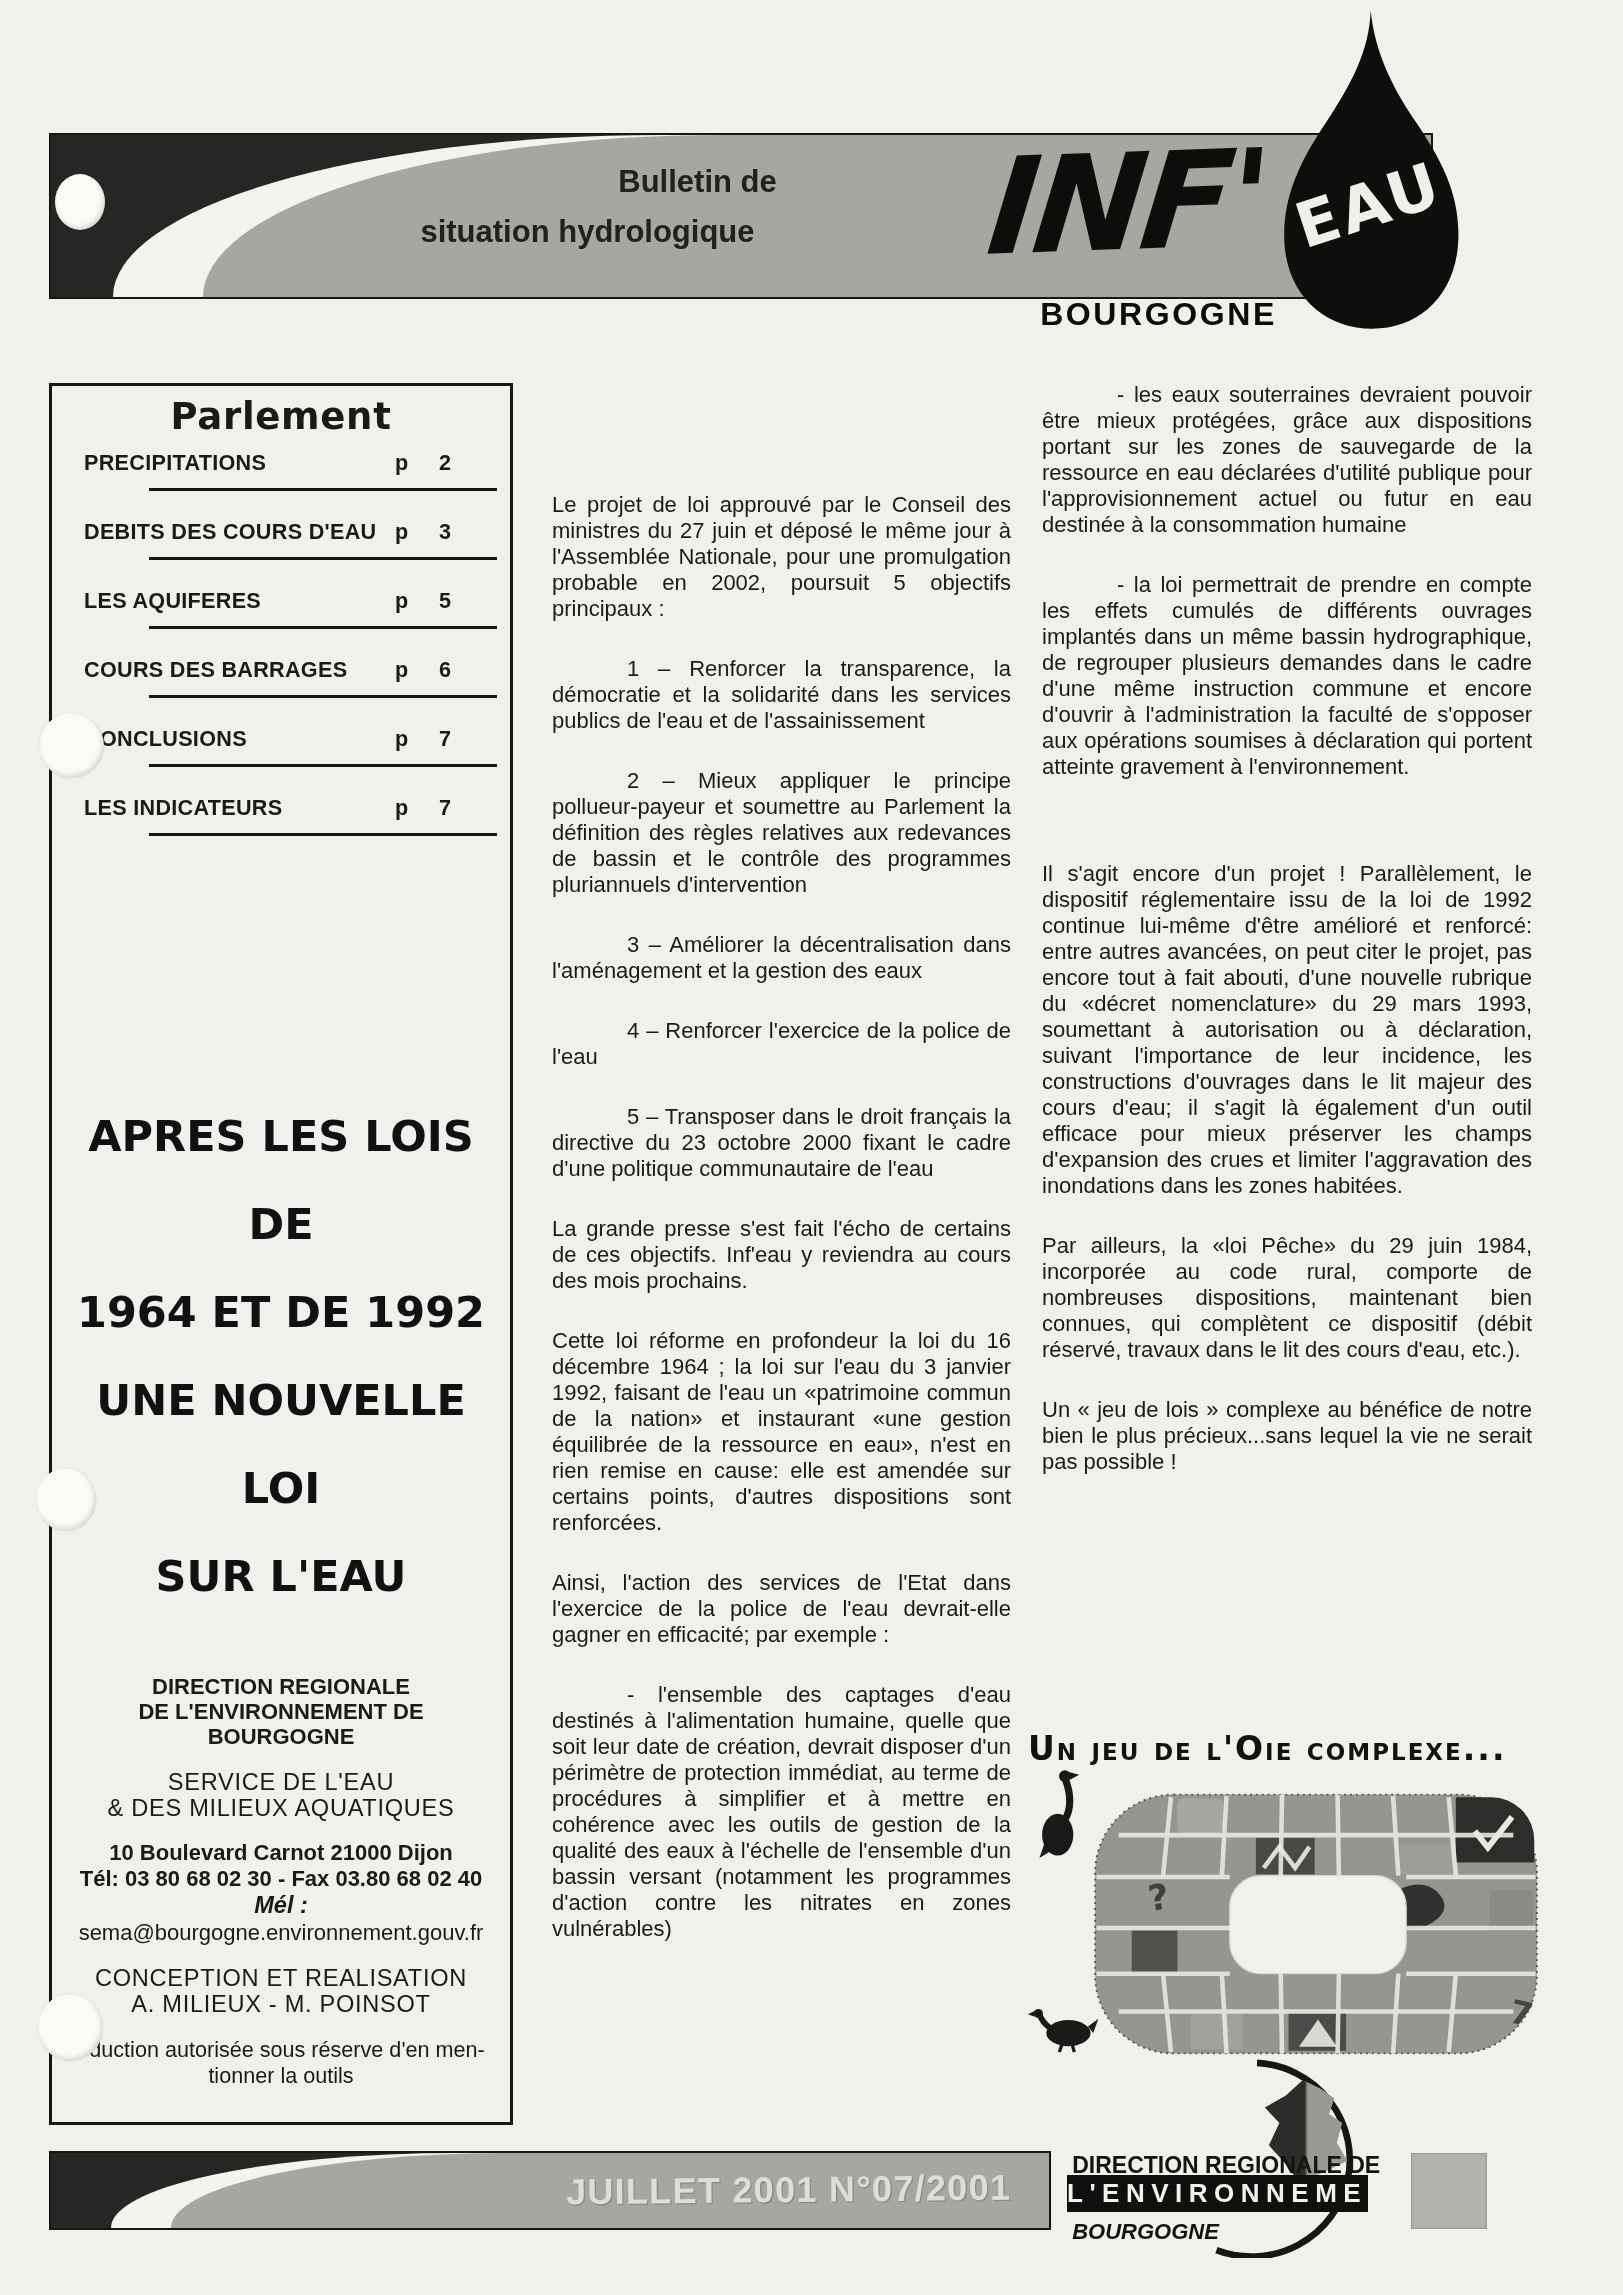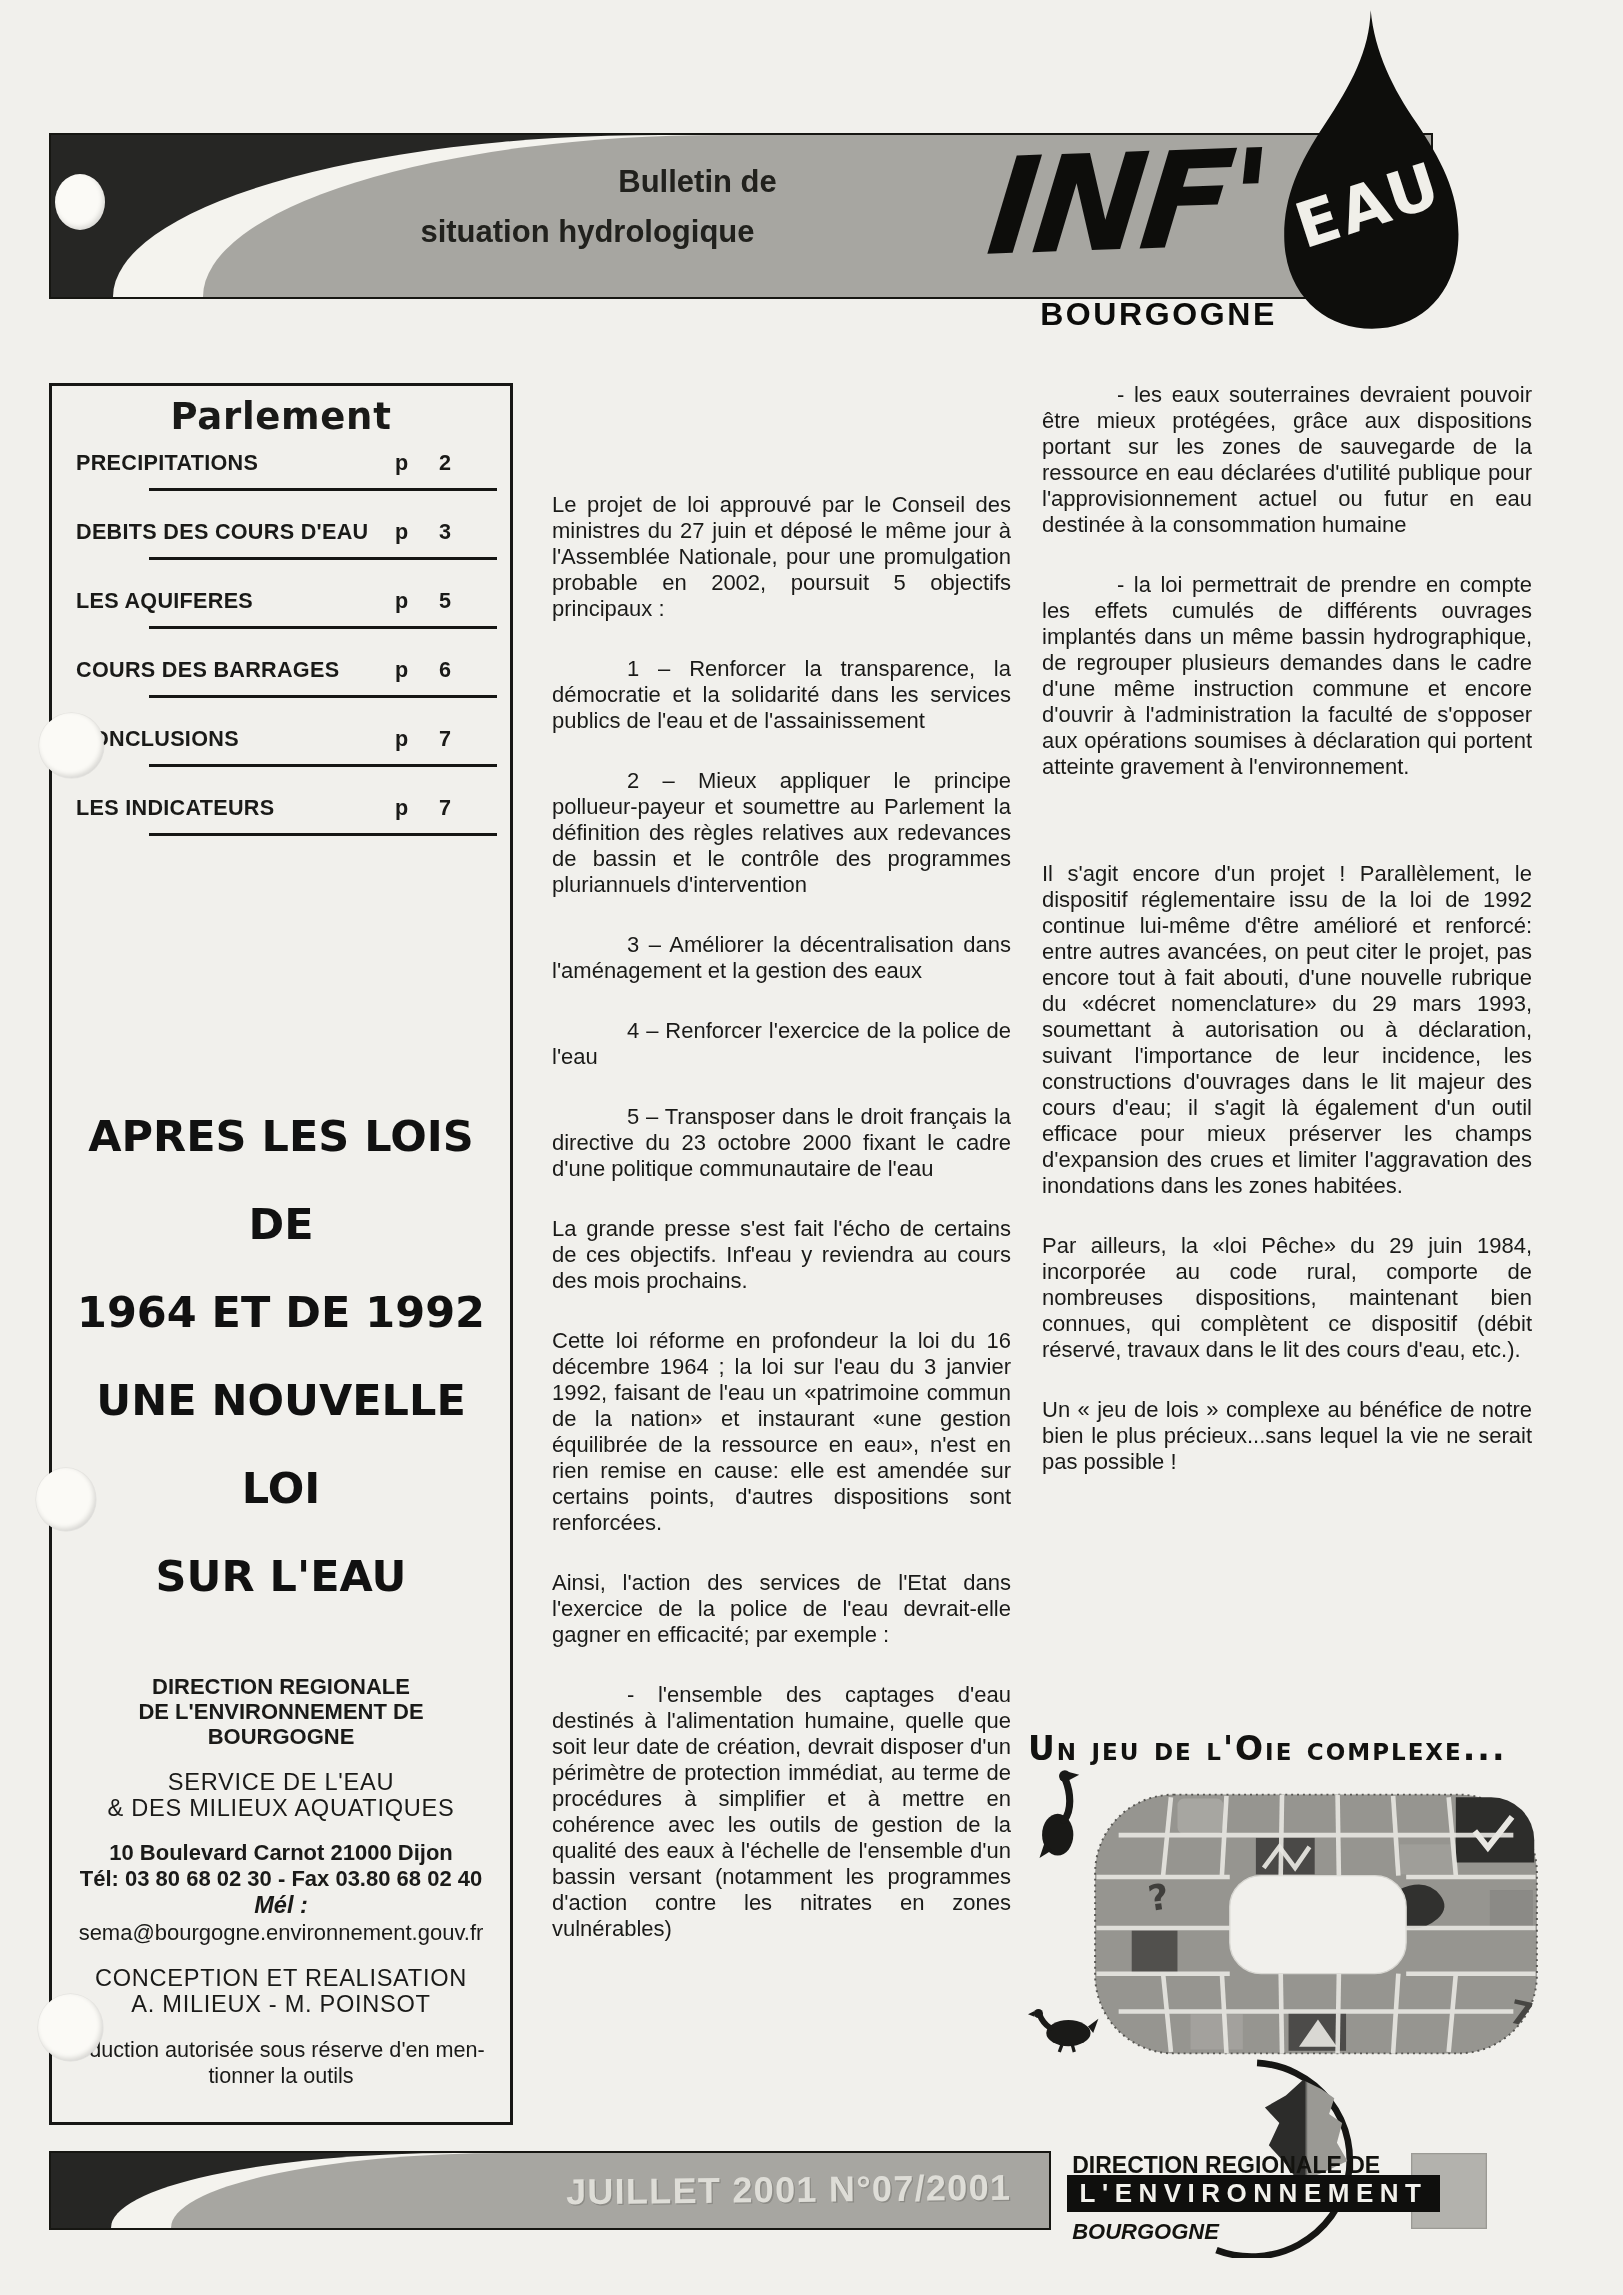--- a/index.html
+++ b/index.html
@@ -23,21 +23,21 @@
   #drop{position:absolute;left:1258px;top:5.2px;z-index:5;}
   #region-name{position:absolute;left:982px;top:296px;width:353px;text-align:center;z-index:6;
     font-weight:700;font-size:32px;letter-spacing:2.6px;color:#0c0c0a;}
 
   
   #left-box{position:absolute;left:49px;top:383px;width:458px;height:1736px;border:3.9px solid #171715;}
   #som-title{position:absolute;top:9.2px;left:0;right:0;text-align:center;
     font-family:"DejaVu Sans",sans-serif;font-weight:700;font-size:37px;letter-spacing:0.7px;}
   #toc{position:absolute;top:64px;left:0;right:0;}
   .toc-item{position:relative;height:69px;}
-  .toc-label{position:absolute;left:24px;top:0;font-weight:700;font-size:21.6px;letter-spacing:0.3px;text-align:center;}
+  .toc-label{position:absolute;left:32px;top:0;font-weight:700;font-size:21.6px;letter-spacing:0.3px;text-align:center;}
   .toc-p{position:absolute;left:343px;top:0;font-weight:700;font-size:21.6px;}
   .toc-num{position:absolute;left:387px;top:0;font-weight:700;font-size:21.6px;}
   .toc-rule{position:absolute;left:97px;top:38px;width:348px;height:2.6px;background:#161614;}
 
   #feature{position:absolute;top:706px;left:0;right:0;text-align:center;}
   .ft-line{font-family:"DejaVu Sans",sans-serif;font-weight:700;font-size:43px;line-height:88px;color:#111;}
 
   #address{position:absolute;top:1288px;left:6.5px;right:6.5px;text-align:center;}
   .a-b{font-weight:700;font-size:22px;line-height:25px;}
   .a-c{font-size:23.6px;line-height:26px;letter-spacing:0.7px;}
@@ -66,21 +66,21 @@
   
   #footer-band{left:49px;top:2151px;width:998px;height:75px;}
   #footer-band .sw-white{left:6%;border-top-left-radius:46% 125%;}
   #footer-band .sw-gray{left:12%;border-top-left-radius:44% 115%;}
   #issue{position:absolute;right:38px;top:15.7px;font-weight:700;font-size:36px;letter-spacing:1.3px;
     color:#deddd7;text-shadow:1.3px 1.3px 0 #8c8b86;transform:rotate(-0.6deg);}
 
   #diren{position:absolute;left:1067px;top:2055px;width:367px;height:203px;}
   #diren svg{position:absolute;left:0;top:0;z-index:1;}
   #diren-l1{position:absolute;left:5.2px;top:97px;z-index:2;font-weight:700;font-size:23px;color:#13130f;}
-  #diren-bar{position:absolute;left:0;top:120px;width:373px;height:37px;background:#0f0f0d;z-index:2;}
+  #diren-bar{position:absolute;left:0;top:120px;width:301px;height:37px;background:#0f0f0d;z-index:2;}
   #diren-l2{width:100%;text-align:center;font-weight:700;font-size:26px;line-height:37px;
     letter-spacing:6.5px;color:#f2f1ec;}
   #diren-l3{position:absolute;left:5.2px;top:164px;z-index:2;font-weight:700;font-style:italic;font-size:22px;color:#13130f;}
   #gray-rect{position:absolute;left:1411px;top:2153px;width:76px;height:76px;background:#b3b2ad;
     box-shadow:inset 0 0 0 1.3px #9b9a95;}
 
   
   .hole{position:absolute;background:#fbfaf6;border-radius:50%;z-index:40;
     box-shadow:inset -2px -2.6px 5.2px rgba(0,0,0,.14), 0 0 0 0.7px rgba(0,0,0,.05);}
   #hole1{left:55px;top:174px;width:50px;height:56px;}

